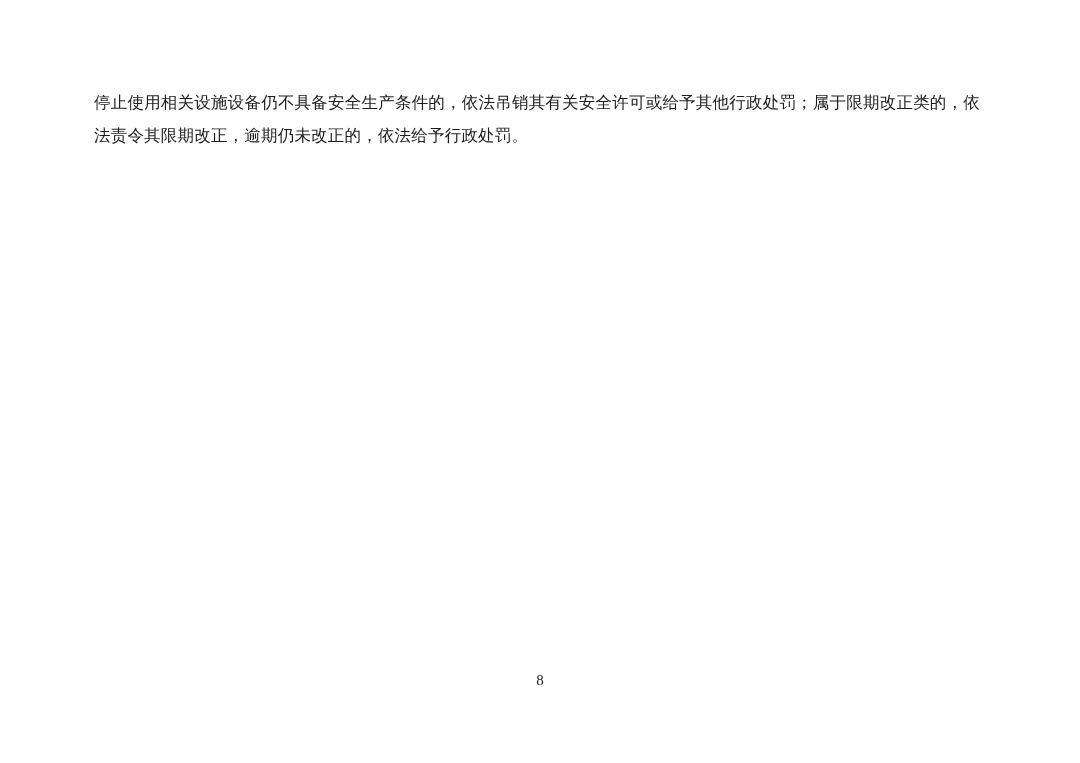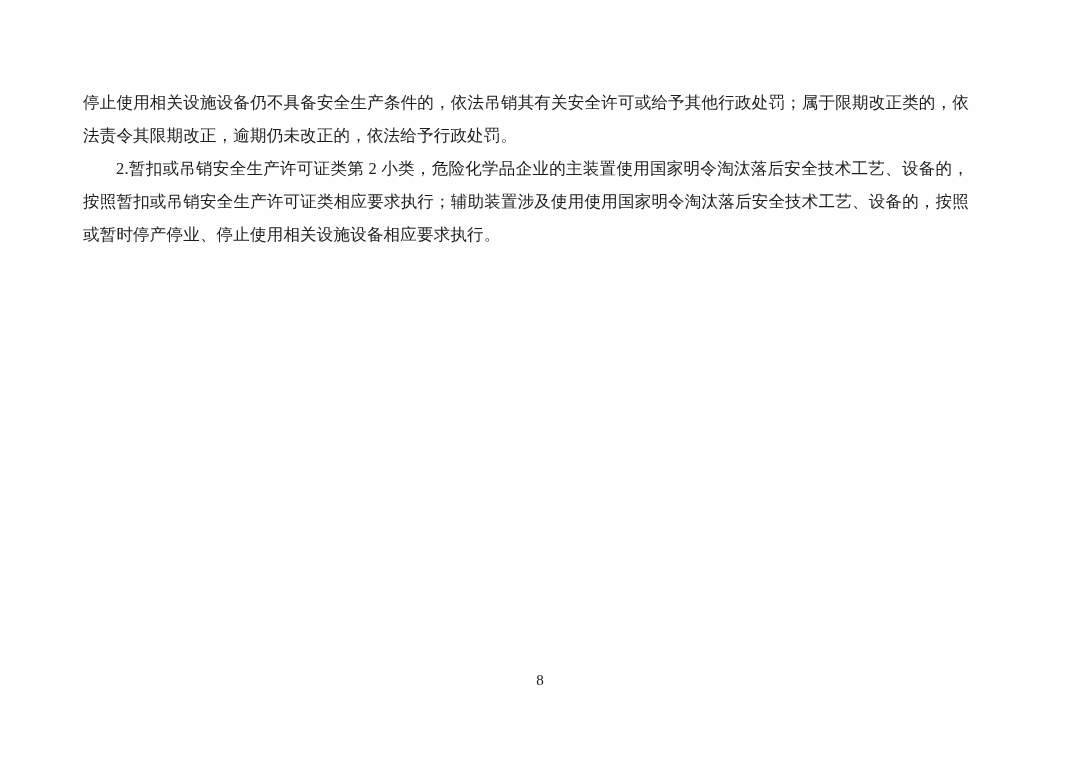--- a/index.html
+++ b/index.html
@@ -16,21 +16,21 @@
   }
   .page {
     position: relative;
     width: 1080px;
     height: 763px;
     background: #fefefe;
     box-sizing: border-box;
   }
   .content {
     position: absolute;
-    left: 83px;
+    left: 94px;
     top: 86px;
     width: 886px;
   }
   p.para {
     margin: 0;
     font-size: 16.5px;
     line-height: 33px;
     text-align: justify;
     text-justify: inter-ideograph;
     letter-spacing: 0.2px;
@@ -50,16 +50,15 @@
     color: #1c1c1c;
     font-family: "Liberation Serif", "DejaVu Serif", serif;
   }
 </style>
 </head>
 <body>
 
 <div class="page">
   <div class="content">
     <p class="para">停止使用相关设施设备仍不具备安全生产条件的，依法吊销其有关安全许可或给予其他行政处罚；属于限期改正类的，依法责令其限期改正，逾期仍未改正的，依法给予行政处罚。</p>
-    <p class="para indent">2.暂扣或吊销安全生产许可证类第 2 小类，危险化学品企业的主装置使用国家明令淘汰落后安全技术工艺、设备的，按照暂扣或吊销安全生产许可证类相应要求执行；辅助装置涉及使用使用国家明令淘汰落后安全技术工艺、设备的，按照或暂时停产停业、停止使用相关设施设备相应要求执行。</p>
   </div>
   <div class="footer">8</div>
 </div>
 
 </body></html>

